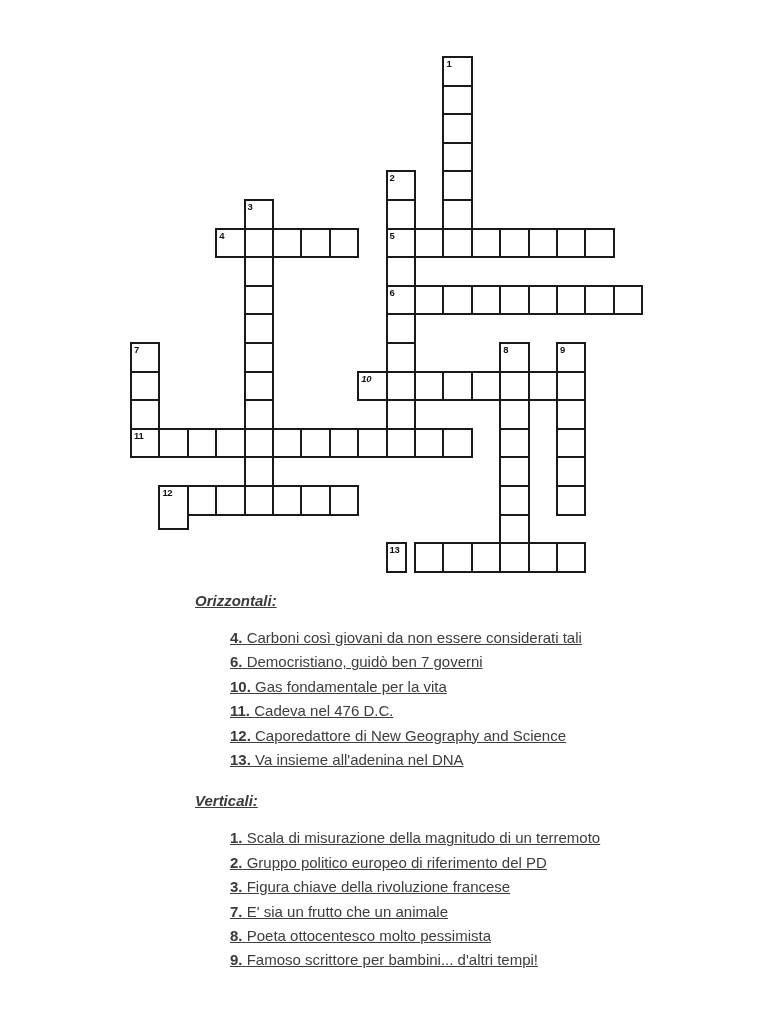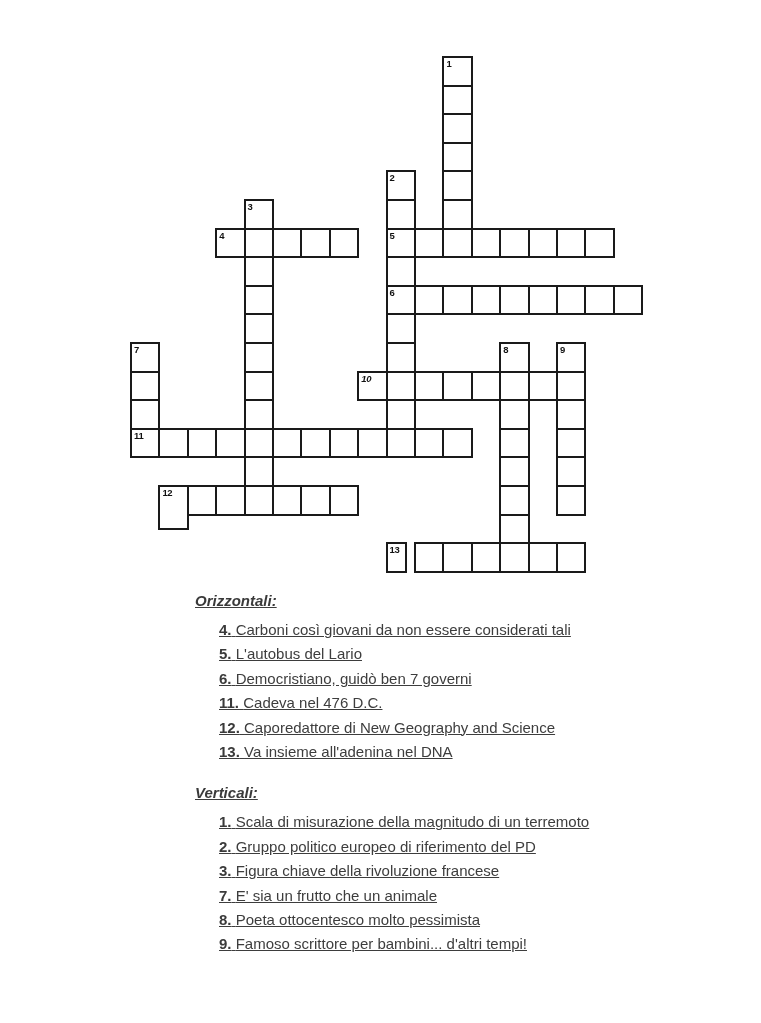--- a/index.html
+++ b/index.html
@@ -49,21 +49,21 @@
     margin: 0 0 8px 0;
     font-size: 15px;
     font-weight: 700;
     font-style: italic;
     color: #3a3a3a;
     line-height: 18px;
   }
   .clues-heading.down { margin-top: 20px; }
   .clue-list {
     list-style: none;
-    margin: 5px;
+    margin: 16px;
     padding: 0 0 0 19px;
   }
   .clue {
     font-size: 15px;
     line-height: 24.4px;
     white-space: nowrap;
   }
   .clue b { font-weight: 700; color: #3a3a3a; }
 </style>
 </head>
@@ -189,22 +189,22 @@
       <div class="cell" style="left: 397.6px; top: 486.2px; width: 30.4px; height: 30.6px; border-color: rgb(26, 26, 26); background: rgb(255, 255, 255);"></div>
       <div class="cell" style="left: 426px; top: 486.2px; width: 30.4px; height: 30.6px; border-color: rgb(26, 26, 26); background: rgb(255, 255, 255);"></div>
     </div>
 
   <div class="clues-section">
 
     <p class="clues-heading">Orizzontali:</p>
 
     <ul class="clue-list">
       <li class="clue"><b>4.</b> <span>Carboni così giovani da non essere considerati tali</span></li>
-      <li class="clue"><b>5.</b> <span>L'autobus del Lario</span></li>
       <li class="clue"><b>6.</b> <span>Democristiano, guidò ben 7 governi</span></li>
+      <li class="clue"><b>10.</b> <span>Gas fondamentale per la vita</span></li>
       <li class="clue"><b>11.</b> <span>Cadeva nel 476 D.C.</span></li>
       <li class="clue"><b>12.</b> <span>Caporedattore di New Geography and Science</span></li>
       <li class="clue"><b>13.</b> <span>Va insieme all'adenina nel DNA</span></li>
     </ul>
 
     <p class="clues-heading down">Verticali:</p>
 
     <ul class="clue-list">
       <li class="clue"><b>1.</b> <span>Scala di misurazione della magnitudo di un terremoto</span></li>
       <li class="clue"><b>2.</b> <span>Gruppo politico europeo di riferimento del PD</span></li>

